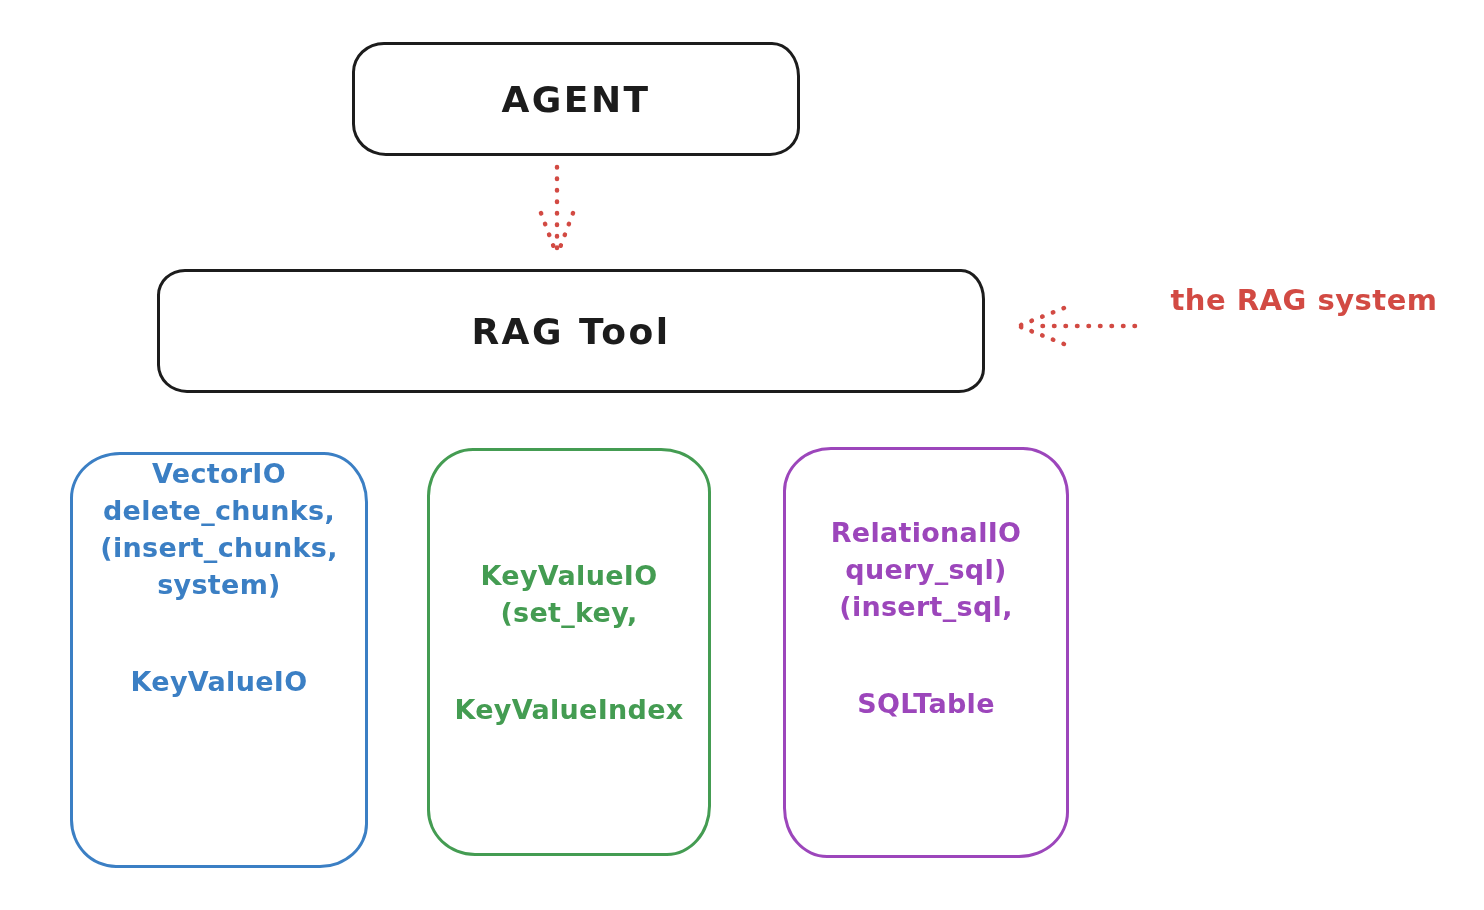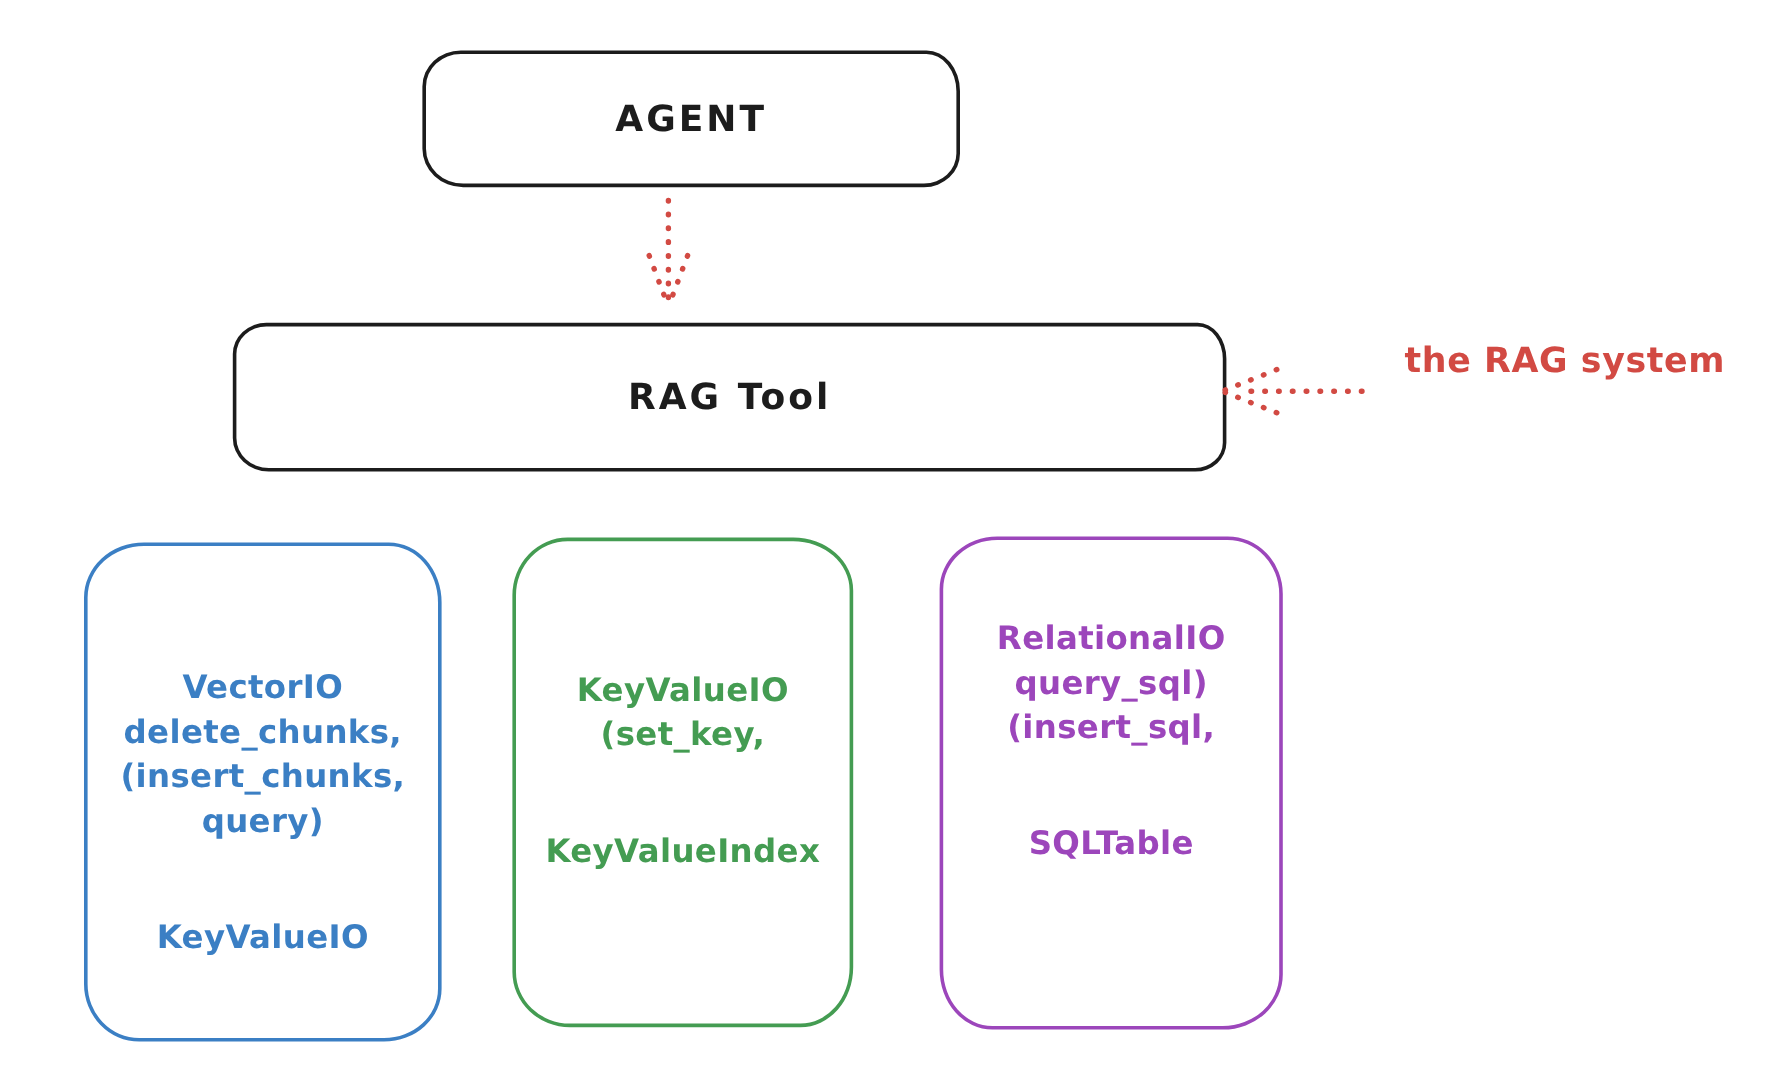--- a/index.html
+++ b/index.html
@@ -29,24 +29,23 @@
   }
   .agent-box {
     left: 352px; top: 42px;
     width: 448px; height: 114px;
     border-radius: 32px 28px 30px 34px / 30px 34px 28px 32px;
   }
   .rag-box {
     left: 157px; top: 269px;
     width: 828px; height: 124px;
     border-radius: 28px 24px 26px 30px / 26px 30px 24px 28px;
-    margin-left: 37px;
   }
   .black-box .node-label {
-    font-size: 30px;
+    font-size: 36px;
     font-weight: 600;
     color: #1c1c1c;
     letter-spacing: 2.5px;
   }
   
   .storage-box {
     border-style: solid;
     border-width: 3.5px;
     display: block;
     text-align: center;
@@ -66,21 +65,21 @@
   .index-line {
     margin-top: 60px;
   }
   .vector-box {
     left: 70px; top: 452px;
     width: 298px; height: 416px;
     border-color: #3b7fc4;
     color: #3b7fc4;
     border-radius: 50px 44px 48px 46px / 46px 50px 44px 48px;
   }
-  .vector-box .box-content { padding-top: 100px; }
+  .vector-box .box-content { }
   .keyvalue-box {
     left: 427px; top: 448px;
     width: 284px; height: 408px;
     border-color: #449c52;
     color: #449c52;
     border-radius: 46px 50px 44px 48px / 48px 44px 50px 46px;
   }
   .keyvalue-box .box-content { padding-top: 106px; }
   .relational-box {
     left: 783px; top: 447px;
@@ -143,21 +142,21 @@
 
   <div class="annotation">
     <div>the RAG system</div>
   </div>
 
   <div class="node storage-box vector-box">
     <div class="box-content">
       <div class="storage-line">VectorIO</div>
       <div class="storage-line">delete_chunks,</div>
       <div class="storage-line">(insert_chunks,</div>
-      <div class="storage-line">query)</div>
+      <div class="storage-line">system)</div>
       <div class="storage-line index-line">KeyValueIO</div>
     </div>
   </div>
 
   <div class="node storage-box keyvalue-box">
     <div class="box-content">
       <div class="storage-line">KeyValueIO</div>
       <div class="storage-line">(set_key,</div>
       <div class="storage-line index-line">KeyValueIndex</div>
     </div>

